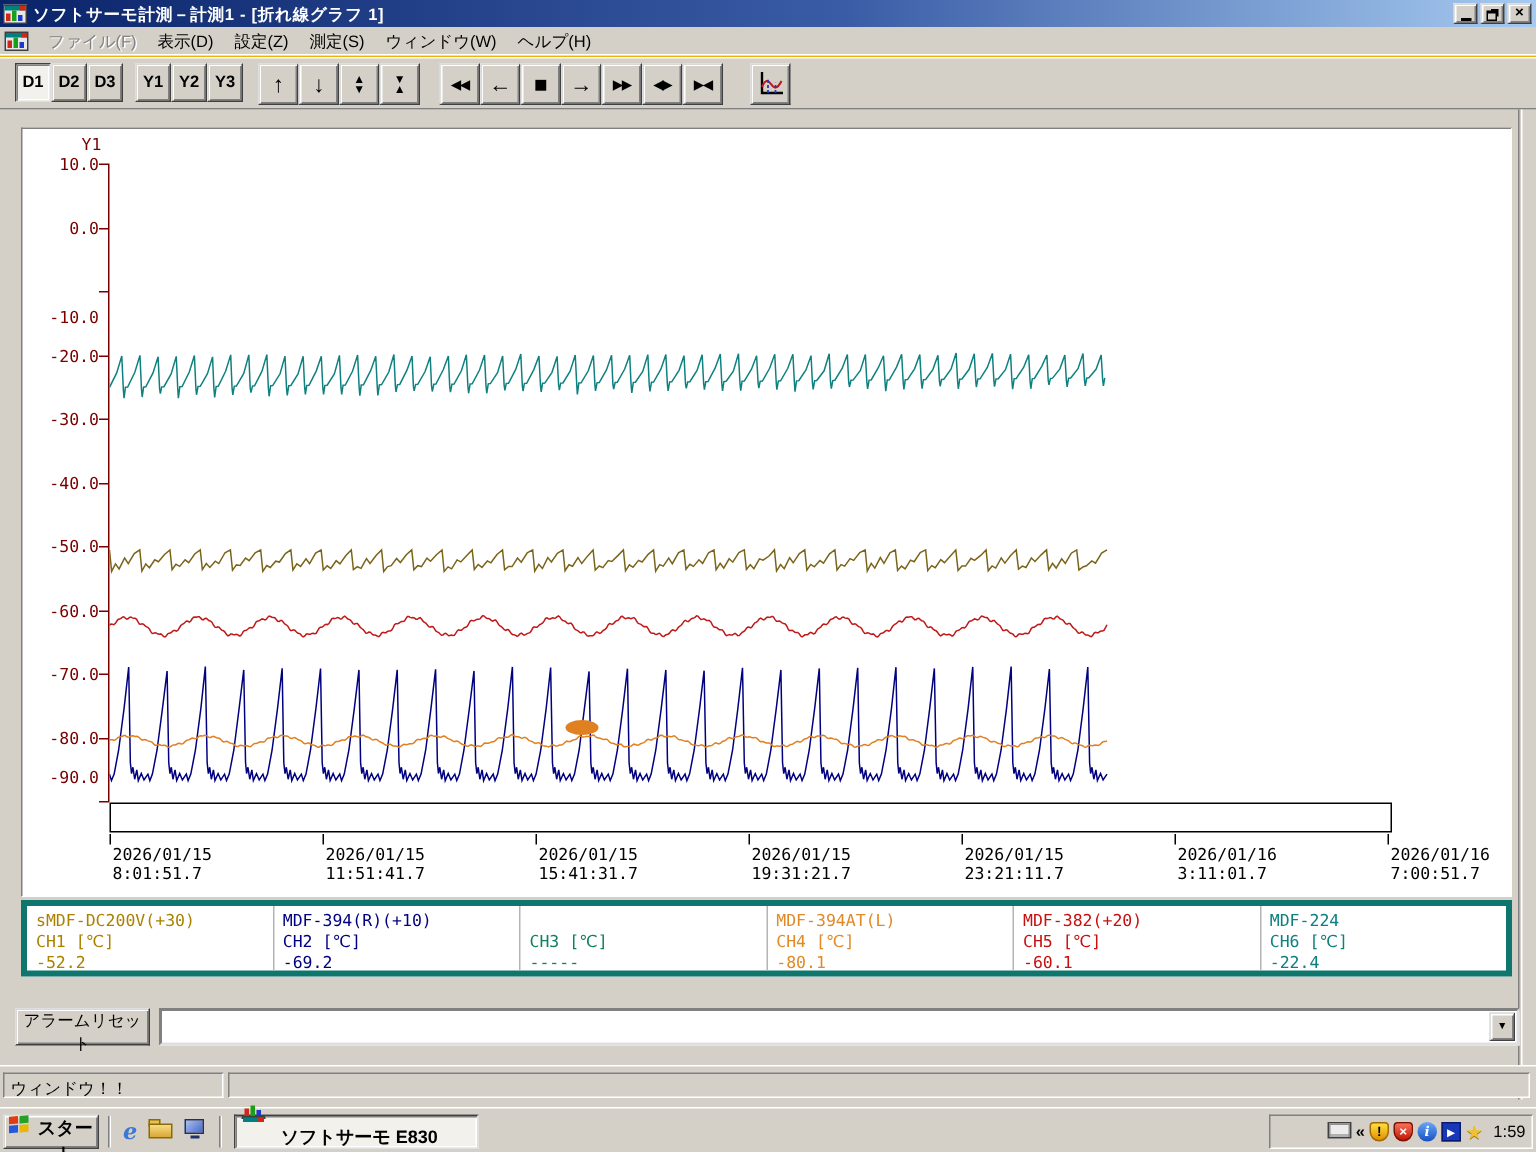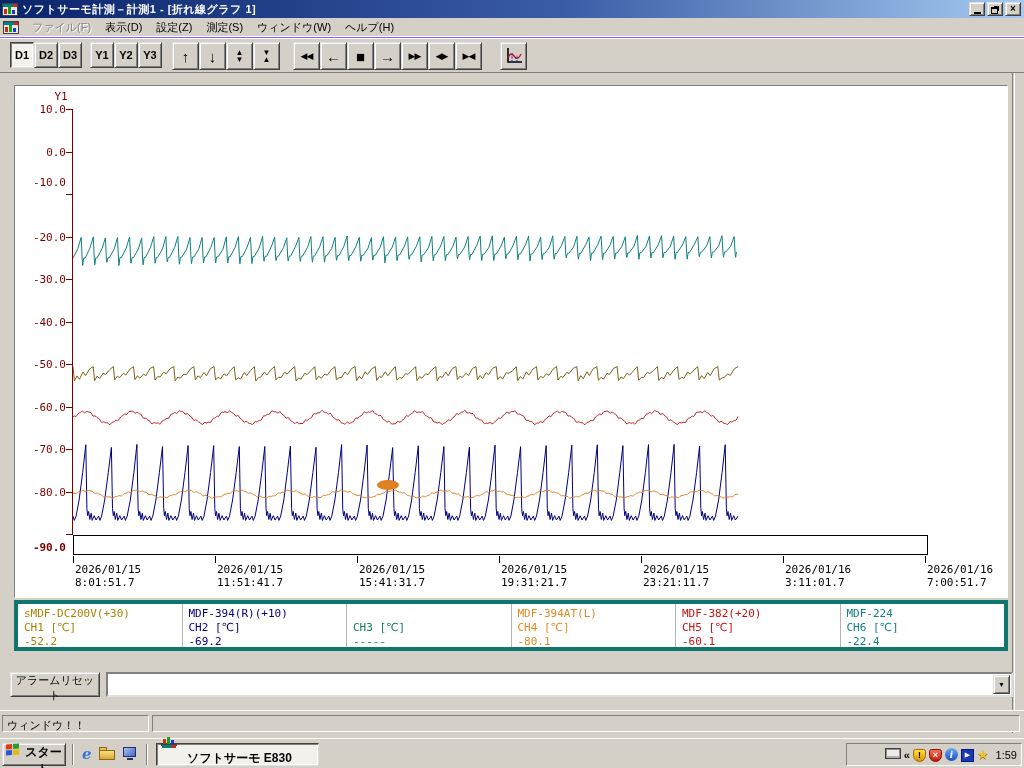--- a/index.html
+++ b/index.html
@@ -1,19 +1,19 @@
 <!DOCTYPE html>
 <html><head>
 <meta charset="utf-8">
 <style>
   * { box-sizing: border-box; margin: 0; padding: 0; }
   html,body { margin:0; background:#000; }
   #screen {
     position: relative; width: 1024px; height: 768px; overflow: hidden;
-    background: #8b5cf6;
+    background: #eab308;
     font-family: "Liberation Sans","DejaVu Sans",sans-serif;
     font-size: 11px; color: #000;
   }
   
   .raised { background:#d4d0c8; border:1px solid; border-color:#dfdfdf #404040 #404040 #dfdfdf;
             box-shadow: inset 1px 1px 0 #fff, inset -1px -1px 0 #808080; }
   .pressed{ background:#f3f1ec; border:1px solid; border-color:#404040 #dfdfdf #dfdfdf #404040;
             box-shadow: inset 1px 1px 0 #808080, inset -1px -1px 0 #fff; }
   .mono { font-family:"DejaVu Sans Mono","DejaVu Sans",monospace; }
 
@@ -234,37 +234,37 @@
   <div class="client">
     <div class="client-edge"></div>
     <div class="chart-panel"></div>
     <span class="y-axis-title mono">Y1</span>
     <div class="y-axis-line"></div>
     <div id="y-labels">
         <div class="y-label mono" style="top: 30px;">10.0</div>
         <div class="y-tick" style="top: 36px;"></div>
         <div class="y-label mono" style="top: 72.5px;">0.0</div>
         <div class="y-tick" style="top: 78.5px;"></div>
-        <div class="y-label mono" style="top: 103px; text-align: right;">-10.0</div>
+        <div class="y-label mono" style="top: 132px; text-align: right;">-10.0</div>
         <div class="y-tick" style="top: 121px;"></div>
         <div class="y-label mono" style="top: 157.5px;">-20.0</div>
         <div class="y-tick" style="top: 163.5px;"></div>
         <div class="y-label mono" style="top: 200px;">-30.0</div>
         <div class="y-tick" style="top: 206px;"></div>
         <div class="y-label mono" style="top: 242.5px;">-40.0</div>
         <div class="y-tick" style="top: 248.5px;"></div>
         <div class="y-label mono" style="top: 285px;">-50.0</div>
         <div class="y-tick" style="top: 291px;"></div>
         <div class="y-label mono" style="top: 327.5px;">-60.0</div>
         <div class="y-tick" style="top: 333.5px;"></div>
         <div class="y-label mono" style="top: 370px;">-70.0</div>
         <div class="y-tick" style="top: 376px;"></div>
         <div class="y-label mono" style="top: 412.5px;">-80.0</div>
         <div class="y-tick" style="top: 418.5px;"></div>
-        <div class="y-label mono" style="top: 468px; font-weight: bold;">-90.0</div>
+        <div class="y-label mono" style="top: 439px;">-90.0</div>
         <div class="y-tick" style="top: 461px;"></div>
       </div>
     <svg id="chart-svg" width="935" height="452">
         <polyline points="0.0,173.2 4.8,163.6 8.2,152.3 9.2,174.4 9.7,180.5 10.6,173.2 12.1,173.1 16.9,163.2 20.3,151.9 21.3,174.3 21.8,179.7 22.7,173.1 24.2,172.9 29.0,163.6 32.4,152.9 33.4,174.2 33.9,177.4 34.8,172.9 36.3,172.8 41.1,164.3 44.5,152.6 45.5,174.1 45.9,180.5 46.9,172.8 48.4,172.7 53.2,163.0 56.6,152.0 57.6,174.0 58.0,178.2 59.0,172.7 60.5,172.6 65.3,164.1 68.7,152.9 69.6,173.9 70.1,179.9 71.1,172.6 72.5,172.5 77.4,162.5 80.8,151.6 81.7,173.8 82.2,178.3 83.2,172.5 84.6,172.4 89.5,163.9 92.9,151.6 93.8,173.6 94.3,176.8 95.3,172.4 96.7,172.2 101.6,162.6 104.9,151.4 105.9,173.5 106.4,179.2 107.4,172.2 108.8,172.1 113.7,164.2 117.0,152.4 118.0,173.4 118.5,178.6 119.5,172.1 120.9,172.0 125.7,164.3 129.1,152.5 130.1,173.3 130.6,178.0 131.5,172.0 133.0,171.9 137.8,162.4 141.2,152.5 142.2,173.2 142.7,177.9 143.6,171.9 145.1,171.8 149.9,164.3 153.3,151.9 154.3,173.1 154.8,177.9 155.7,171.8 157.2,171.7 162.0,162.5 165.4,151.7 166.4,172.9 166.9,178.8 167.8,171.7 169.3,171.6 174.1,162.1 177.5,152.5 178.5,172.8 178.9,178.6 179.9,171.6 181.4,171.4 186.2,163.0 189.6,151.3 190.6,172.7 191.0,176.2 192.0,171.4 193.5,171.3 198.3,161.8 201.7,152.3 202.6,172.6 203.1,175.6 204.1,171.3 205.5,171.2 210.4,162.7 213.8,152.8 214.7,172.5 215.2,176.0 216.2,171.2 217.6,171.1 222.5,161.5 225.9,152.4 226.8,172.4 227.3,176.4 228.3,171.1 229.7,171.0 234.6,162.2 237.9,151.5 238.9,172.2 239.4,177.2 240.4,171.0 241.8,170.9 246.7,161.7 250.0,151.7 251.0,172.1 251.5,177.2 252.5,170.9 253.9,170.7 258.7,163.4 262.1,152.3 263.1,172.0 263.6,175.3 264.5,170.7 266.0,170.6 270.8,161.3 274.2,151.0 275.2,171.9 275.7,175.7 276.6,170.6 278.1,170.5 282.9,161.4 286.3,152.3 287.3,171.8 287.8,176.2 288.7,170.5 290.2,170.4 295.0,163.2 298.4,152.6 299.4,171.7 299.9,175.1 300.8,170.4 302.3,170.3 307.1,162.5 310.5,151.7 311.5,171.6 311.9,177.9 312.9,170.3 314.4,170.2 319.2,162.2 322.6,152.0 323.6,171.4 324.0,175.6 325.0,170.2 326.5,170.0 331.3,161.6 334.7,151.9 335.6,171.3 336.1,174.4 337.1,170.0 338.5,169.9 343.4,161.2 346.8,151.8 347.7,171.2 348.2,177.0 349.2,169.9 350.6,169.8 355.5,162.6 358.9,151.4 359.8,171.1 360.3,175.9 361.3,169.8 362.7,169.7 367.6,161.1 370.9,151.4 371.9,171.0 372.4,175.6 373.4,169.7 374.8,169.6 379.7,161.9 383.0,152.1 384.0,170.9 384.5,173.9 385.5,169.6 386.9,169.5 391.7,162.0 395.1,151.5 396.1,170.7 396.6,174.7 397.5,169.5 399.0,169.4 403.8,160.3 407.2,151.0 408.2,170.6 408.7,175.6 409.6,169.4 411.1,169.2 415.9,162.5 419.3,150.8 420.3,170.5 420.8,175.5 421.7,169.2 423.2,169.1 428.0,161.1 431.4,152.2 432.4,170.4 432.9,173.7 433.8,169.1 435.3,169.0 440.1,160.5 443.5,151.2 444.5,170.3 444.9,174.8 445.9,169.0 447.4,168.9 452.2,160.5 455.6,151.2 456.6,170.2 457.0,176.1 458.0,168.9 459.5,168.8 464.3,161.6 467.7,152.1 468.6,170.0 469.1,174.6 470.1,168.8 471.5,168.7 476.4,162.2 479.8,150.8 480.7,169.9 481.2,174.1 482.2,168.7 483.6,168.5 488.5,160.5 491.9,151.4 492.8,169.8 493.3,173.0 494.3,168.5 495.7,168.4 500.6,162.0 503.9,151.3 504.9,169.7 505.4,174.2 506.4,168.4 507.8,168.3 512.7,159.8 516.0,152.2 517.0,169.6 517.5,175.8 518.5,168.3 519.9,168.2 524.7,159.7 528.1,151.2 529.1,169.5 529.6,174.6 530.5,168.2 532.0,168.1 536.8,160.7 540.2,151.4 541.2,169.4 541.7,174.1 542.6,168.1 544.1,168.0 548.9,161.4 552.3,151.8 553.3,169.2 553.8,172.5 554.7,168.0 556.2,167.8 561.0,161.1 564.4,150.4 565.4,169.1 565.9,174.3 566.8,167.8 568.3,167.7 573.1,161.2 576.5,150.9 577.5,169.0 577.9,173.0 578.9,167.7 580.4,167.6 585.2,160.0 588.6,150.6 589.6,168.9 590.0,172.7 591.0,167.6 592.5,167.5 597.3,161.5 600.7,151.1 601.6,168.8 602.1,174.4 603.1,167.5 604.5,167.4 609.4,160.0 612.8,151.6 613.7,168.7 614.2,174.2 615.2,167.4 616.6,167.3 621.5,159.2 624.9,151.7 625.8,168.5 626.3,171.6 627.3,167.3 628.7,167.1 633.6,160.9 636.9,151.7 637.9,168.4 638.4,172.9 639.4,167.1 640.8,167.0 645.7,160.8 649.0,150.7 650.0,168.3 650.5,172.2 651.5,167.0 652.9,166.9 657.7,161.2 661.1,151.6 662.1,168.2 662.6,172.3 663.5,166.9" fill="none" stroke="#0f8080" stroke-width="1"></polyline>
         <polyline points="0.0,281.6 1.4,295.9 4.0,290.9 6.4,294.3 10.1,287.0 12.5,290.7 16.5,284.0 20.2,281.6 20.2,281.6 21.6,295.7 24.2,291.0 26.6,293.5 30.2,288.2 32.6,289.5 36.7,284.7 40.3,281.6 40.3,281.6 41.7,294.8 44.3,291.2 46.8,292.6 50.4,288.2 52.8,290.1 56.8,284.3 60.5,281.6 60.5,281.6 61.9,294.7 64.5,290.7 66.9,293.3 70.5,289.1 72.9,290.7 77.0,283.5 80.6,281.6 80.6,281.6 82.0,295.1 84.6,291.6 87.1,292.0 90.7,287.1 93.1,288.8 97.1,283.6 100.8,281.6 100.8,281.6 102.2,295.9 104.8,292.0 107.2,293.3 110.8,289.1 113.3,289.7 117.3,284.1 120.9,281.6 120.9,281.6 122.3,295.0 124.9,290.9 127.4,292.6 131.0,287.5 133.4,290.8 137.4,283.7 141.1,281.6 141.1,281.6 142.5,295.0 145.1,292.2 147.5,293.9 151.1,288.8 153.6,290.9 157.6,285.3 161.2,281.6 161.2,281.6 162.6,294.8 165.2,292.8 167.7,293.9 171.3,287.4 173.7,290.6 177.7,285.4 181.4,281.6 181.4,281.6 182.8,296.0 185.4,292.7 187.8,292.1 191.4,287.3 193.9,290.0 197.9,284.8 201.5,281.6 201.5,281.6 202.9,294.8 205.5,292.1 208.0,292.7 211.6,287.1 214.0,289.2 218.0,284.8 221.7,281.6 221.7,281.6 223.1,296.0 225.7,292.9 228.1,294.2 231.7,288.3 234.2,289.6 238.2,285.3 241.8,281.6 241.8,281.6 243.2,294.7 245.8,291.3 248.3,293.3 251.9,289.0 254.3,290.2 258.3,284.7 262.0,281.6 262.0,281.6 263.4,294.8 266.0,292.6 268.4,292.7 272.0,287.0 274.5,289.8 278.5,283.6 282.1,281.6 282.1,281.6 283.5,295.8 286.2,291.2 288.6,294.0 292.2,286.7 294.6,289.6 298.6,283.9 302.3,281.6 302.3,281.6 303.7,295.5 306.3,291.5 308.7,292.5 312.3,286.8 314.8,290.7 318.8,285.6 322.4,281.6 322.4,281.6 323.8,295.1 326.5,292.3 328.9,293.4 332.5,288.7 334.9,289.3 338.9,285.4 342.6,281.6 342.6,281.6 344.0,295.6 346.6,291.6 349.0,293.2 352.7,288.6 355.1,289.7 359.1,284.6 362.7,281.6 362.7,281.6 364.1,295.8 366.8,291.4 369.2,292.4 372.8,287.1 375.2,290.8 379.3,283.6 382.9,281.6 382.9,281.6 384.3,294.5 386.9,291.2 389.3,292.6 393.0,288.2 395.4,290.6 399.4,283.5 403.0,281.6 403.0,281.6 404.4,294.9 407.1,290.5 409.5,293.7 413.1,287.5 415.5,289.8 419.6,283.4 423.2,281.6 423.2,281.6 424.6,294.6 427.2,291.5 429.6,294.1 433.3,287.6 435.7,288.4 439.7,285.7 443.3,281.6 443.3,281.6 444.7,295.7 447.4,291.4 449.8,294.1 453.4,286.8 455.8,290.2 459.9,284.1 463.5,281.6 463.5,281.6 464.9,295.1 467.5,291.3 469.9,292.9 473.6,288.7 476.0,290.4 480.0,284.2 483.6,281.6 483.6,281.6 485.0,295.0 487.7,291.4 490.1,292.4 493.7,287.4 496.1,288.6 500.2,283.4 503.8,281.6 503.8,281.6 505.2,295.8 507.8,290.6 510.2,293.8 513.9,286.7 516.3,290.6 520.3,283.6 523.9,281.6 523.9,281.6 525.4,295.3 528.0,292.4 530.4,294.2 534.0,288.4 536.4,289.5 540.5,283.4 544.1,281.6 544.1,281.6 545.5,295.4 548.1,292.1 550.5,293.5 554.2,288.1 556.6,290.1 560.6,285.7 564.2,281.6 564.2,281.6 565.7,295.3 568.3,292.4 570.7,292.4 574.3,287.2 576.7,288.6 580.8,285.3 584.4,281.6 584.4,281.6 585.8,295.5 588.4,292.3 590.8,293.7 594.5,287.0 596.9,290.4 600.9,285.2 604.5,281.6 604.5,281.6 606.0,294.4 608.6,292.4 611.0,293.3 614.6,287.0 617.0,289.3 621.1,284.9 624.7,281.6 624.7,281.6 626.1,295.0 628.7,290.6 631.1,293.7 634.8,287.5 637.2,290.6 641.2,283.8 644.8,281.6 644.8,281.6 646.3,295.0 648.9,293.0 651.3,292.2 654.9,288.9 657.3,290.4 661.4,283.7 665.0,281.6" fill="none" stroke="#7a641a" stroke-width="1"></polyline>
         <polyline points="0.0,331.9 0.9,331.0 1.9,331.1 2.9,331.5 3.8,330.7 4.8,329.2 5.7,328.0 6.7,327.7 7.6,327.3 8.6,326.4 9.5,326.2 10.5,327.0 11.4,327.8 12.3,327.5 13.3,326.6 14.3,326.4 15.2,326.9 16.1,327.2 17.1,327.2 18.1,327.9 19.0,329.6 19.9,331.0 20.9,331.1 21.8,330.8 22.8,331.3 23.8,332.3 24.7,332.9 25.6,333.2 26.6,334.3 27.5,336.1 28.5,337.3 29.4,337.2 30.4,336.8 31.4,337.1 32.3,337.7 33.3,337.8 34.2,337.6 35.1,338.3 36.1,339.4 37.1,339.6 38.0,338.6 39.0,337.4 39.9,337.1 40.9,336.9 41.8,336.1 42.7,335.3 43.7,335.4 44.6,335.8 45.6,335.2 46.6,333.5 47.5,332.0 48.5,331.3 49.4,330.8 50.4,329.8 51.3,329.0 52.3,329.2 53.2,329.7 54.2,329.0 55.1,327.5 56.0,326.5 57.0,326.4 58.0,326.5 58.9,326.1 59.8,326.1 60.8,327.1 61.8,328.1 62.7,328.1 63.6,327.3 64.6,327.2 65.5,328.1 66.5,328.8 67.5,329.1 68.4,330.0 69.3,331.7 70.3,333.1 71.3,333.3 72.2,332.9 73.2,333.3 74.1,334.4 75.0,335.2 76.0,335.5 77.0,336.4 77.9,337.9 78.9,338.9 79.8,338.5 80.8,337.7 81.7,337.7 82.7,338.2 83.6,338.2 84.5,337.9 85.5,338.1 86.5,338.9 87.4,338.8 88.4,337.4 89.3,335.9 90.3,335.3 91.2,335.2 92.1,334.5 93.1,333.6 94.0,333.4 95.0,333.6 96.0,332.9 96.9,331.2 97.8,329.5 98.8,329.0 99.8,328.8 100.7,328.2 101.7,327.6 102.6,327.8 103.6,328.3 104.5,327.9 105.4,326.6 106.4,325.7 107.3,326.0 108.3,326.5 109.3,326.6 110.2,326.8 111.2,328.0 112.1,329.2 113.1,329.3 114.0,328.7 114.9,328.7 115.9,329.8 116.8,330.9 117.8,331.5 118.8,332.3 119.7,333.9 120.7,335.3 121.6,335.4 122.5,334.9 123.5,335.1 124.5,336.2 125.4,337.0 126.4,337.3 127.3,337.8 128.3,339.0 129.2,339.6 130.2,338.9 131.1,337.8 132.0,337.5 133.0,337.9 133.9,337.9 134.9,337.3 135.8,337.2 136.8,337.5 137.8,337.2 138.7,335.6 139.7,333.9 140.6,333.1 141.6,333.1 142.5,332.5 143.5,331.6 144.4,331.2 145.3,331.4 146.3,330.7 147.3,329.0 148.2,327.5 149.2,327.2 150.1,327.4 151.1,327.1 152.0,326.7 153.0,327.0 153.9,327.7 154.8,327.5 155.8,326.4 156.8,325.8 157.7,326.5 158.7,327.5 159.6,327.9 160.6,328.4 161.5,329.5 162.4,330.8 163.4,331.1 164.3,330.6 165.3,330.7 166.3,332.0 167.2,333.3 168.1,334.0 169.1,334.7 170.1,336.0 171.0,337.2 171.9,337.1 172.9,336.4 173.9,336.5 174.8,337.5 175.8,338.3 176.7,338.4 177.6,338.5 178.6,339.2 179.6,339.5 180.5,338.5 181.4,337.1 182.4,336.5 183.3,336.8 184.3,336.8 185.3,336.0 186.2,335.6 187.2,335.6 188.1,335.1 189.1,333.4 190.0,331.5 190.9,330.8 191.9,330.9 192.8,330.5 193.8,329.7 194.8,329.3 195.7,329.4 196.7,328.9 197.6,327.4 198.6,326.0 199.5,326.0 200.5,326.6 201.4,326.8 202.3,326.7 203.3,327.0 204.3,327.9 205.2,327.9 206.2,327.1 207.1,326.8 208.0,327.7 209.0,329.1 210.0,329.9 210.9,330.4 211.8,331.5 212.8,332.8 213.8,333.1 214.7,332.7 215.7,332.8 216.6,334.1 217.5,335.6 218.5,336.3 219.5,336.7 220.4,337.7 221.3,338.5 222.3,338.3 223.2,337.4 224.2,337.2 225.2,338.0 226.1,338.8 227.0,338.6 228.0,338.4 229.0,338.6 229.9,338.5 230.8,337.3 231.8,335.6 232.7,334.9 233.7,335.1 234.7,335.1 235.6,334.3 236.5,333.5 237.5,333.2 238.5,332.6 239.4,331.0 240.3,329.2 241.3,328.6 242.3,328.9 243.2,328.9 244.2,328.2 245.1,327.8 246.0,327.9 247.0,327.6 247.9,326.4 248.9,325.4 249.8,325.7 250.8,326.8 251.8,327.4 252.7,327.4 253.7,327.8 254.6,328.7 255.6,329.1 256.5,328.5 257.4,328.4 258.4,329.6 259.4,331.3 260.3,332.3 261.3,332.8 262.2,333.7 263.2,334.8 264.1,335.2 265.1,334.7 266.0,334.8 266.9,336.0 267.9,337.5 268.9,338.1 269.8,338.2 270.8,338.6 271.7,339.2 272.6,338.7 273.6,337.6 274.6,337.1 275.5,337.8 276.4,338.4 277.4,338.1 278.4,337.4 279.3,337.1 280.3,336.8 281.2,335.5 282.1,333.7 283.1,332.9 284.1,333.1 285.0,333.1 285.9,332.3 286.9,331.3 287.9,330.9 288.8,330.3 289.8,328.9 290.7,327.3 291.6,326.9 292.6,327.5 293.6,327.8 294.5,327.3 295.4,326.9 296.4,327.2 297.3,327.1 298.3,326.3 299.3,325.6 300.2,326.3 301.1,327.7 302.1,328.7 303.1,328.9 304.0,329.3 304.9,330.2 305.9,330.8 306.8,330.5 307.8,330.5 308.8,331.8 309.7,333.7 310.6,334.8 311.6,335.1 312.5,335.7 313.5,336.6 314.4,336.9 315.4,336.4 316.3,336.3 317.3,337.4 318.3,338.8 319.2,339.1 320.1,338.8 321.1,338.8 322.1,338.9 323.0,338.3 323.9,337.0 324.9,336.3 325.8,336.8 326.8,337.3 327.8,336.8 328.7,335.7 329.6,335.0 330.6,334.5 331.6,333.2 332.5,331.5 333.4,330.7 334.4,331.0 335.4,331.2 336.3,330.4 337.3,329.3 338.2,328.8 339.2,328.4 340.1,327.3 341.1,326.0 342.0,325.9 342.9,326.8 343.9,327.5 344.9,327.2 345.8,326.9 346.8,327.2 347.7,327.5 348.6,327.1 349.6,326.7 350.6,327.6 351.5,329.4 352.5,330.6 353.4,330.9 354.3,331.2 355.3,332.1 356.3,332.8 357.2,332.7 358.2,332.8 359.1,334.1 360.1,336.0 361.0,337.0 361.9,337.1 362.9,337.2 363.9,337.9 364.8,338.0 365.8,337.4 366.7,337.2 367.6,338.1 368.6,339.2 369.6,339.3 370.5,338.5 371.5,338.0 372.4,337.8 373.3,337.1 374.3,335.7 375.3,334.9 376.2,335.2 377.2,335.6 378.1,334.9 379.0,333.5 380.0,332.6 380.9,332.0 381.9,330.9 382.9,329.3 383.8,328.6 384.8,329.1 385.7,329.5 386.6,328.8 387.6,327.7 388.6,327.2 389.5,327.1 390.5,326.4 391.4,325.5 392.3,325.7 393.3,327.0 394.3,328.0 395.2,327.9 396.2,327.6 397.1,328.0 398.0,328.6 399.0,328.6 399.9,328.6 400.9,329.6 401.9,331.6 402.8,332.9 403.7,333.1 404.7,333.3 405.6,334.1 406.6,334.8 407.6,334.8 408.5,334.9 409.5,336.1 410.4,337.8 411.3,338.7 412.3,338.4 413.3,338.1 414.2,338.4 415.2,338.4 416.1,337.8 417.0,337.3 418.0,337.9 418.9,338.8 419.9,338.6 420.9,337.5 421.8,336.5 422.8,336.0 423.7,335.3 424.6,333.9 425.6,333.0 426.6,333.2 427.5,333.6 428.4,332.8 429.4,331.3 430.3,330.2 431.3,329.7 432.3,328.8 433.2,327.6 434.1,327.1 435.1,327.7 436.1,328.3 437.0,327.8 437.9,326.8 438.9,326.4 439.9,326.6 440.8,326.4 441.8,325.9 442.7,326.4 443.6,327.9 444.6,329.2 445.6,329.2 446.5,329.0 447.4,329.4 448.4,330.3 449.4,330.6 450.3,330.8 451.3,332.0 452.2,333.9 453.1,335.3 454.1,335.4 455.1,335.2 456.0,335.8 456.9,336.5 457.9,336.6 458.8,336.6 459.8,337.5 460.8,339.0 461.7,339.6 462.7,338.9 463.6,338.2 464.6,338.1 465.5,338.1 466.4,337.3 467.4,336.6 468.4,337.0 469.3,337.6 470.3,337.2 471.2,335.7 472.1,334.4 473.1,333.8 474.1,333.1 475.0,331.9 476.0,331.0 476.9,331.1 477.8,331.5 478.8,330.7 479.8,329.2 480.7,328.0 481.7,327.7 482.6,327.3 483.5,326.4 484.5,326.2 485.4,327.0 486.4,327.8 487.4,327.5 488.3,326.6 489.3,326.4 490.2,326.9 491.1,327.2 492.1,327.2 493.1,327.9 494.0,329.6 495.0,331.0 495.9,331.1 496.8,330.8 497.8,331.3 498.8,332.3 499.7,332.9 500.7,333.2 501.6,334.3 502.5,336.1 503.5,337.3 504.4,337.2 505.4,336.8 506.4,337.1 507.3,337.7 508.2,337.8 509.2,337.6 510.1,338.3 511.1,339.4 512.1,339.6 513.0,338.6 514.0,337.4 514.9,337.1 515.9,336.9 516.8,336.1 517.8,335.3 518.7,335.4 519.6,335.8 520.6,335.2 521.5,333.5 522.5,332.0 523.5,331.3 524.4,330.8 525.4,329.8 526.3,329.0 527.3,329.2 528.2,329.7 529.1,329.0 530.1,327.5 531.1,326.5 532.0,326.4 532.9,326.5 533.9,326.1 534.9,326.1 535.8,327.1 536.8,328.1 537.7,328.1 538.7,327.3 539.6,327.2 540.5,328.1 541.5,328.8 542.5,329.1 543.4,330.0 544.4,331.7 545.3,333.1 546.3,333.3 547.2,332.9 548.1,333.3 549.1,334.4 550.1,335.2 551.0,335.5 551.9,336.4 552.9,337.9 553.9,338.9 554.8,338.5 555.8,337.7 556.7,337.7 557.6,338.2 558.6,338.2 559.5,337.9 560.5,338.1 561.5,338.9 562.4,338.8 563.4,337.4 564.3,335.9 565.3,335.3 566.2,335.2 567.1,334.5 568.1,333.6 569.1,333.4 570.0,333.6 570.9,332.9 571.9,331.2 572.9,329.5 573.8,329.0 574.8,328.8 575.7,328.2 576.6,327.6 577.6,327.8 578.5,328.3 579.5,327.9 580.5,326.6 581.4,325.7 582.4,326.0 583.3,326.5 584.3,326.6 585.2,326.8 586.1,328.0 587.1,329.2 588.0,329.3 589.0,328.7 589.9,328.7 590.9,329.8 591.9,330.9 592.8,331.5 593.8,332.3 594.7,333.9 595.6,335.3 596.6,335.4 597.5,334.9 598.5,335.1 599.5,336.2 600.4,337.0 601.4,337.3 602.3,337.8 603.3,339.0 604.2,339.6 605.1,338.9 606.1,337.8 607.0,337.5 608.0,337.9 609.0,337.9 609.9,337.3 610.9,337.2 611.8,337.5 612.8,337.2 613.7,335.6 614.6,333.9 615.6,333.1 616.5,333.1 617.5,332.5 618.5,331.6 619.4,331.2 620.4,331.4 621.3,330.7 622.3,329.0 623.2,327.5 624.1,327.2 625.1,327.4 626.0,327.1 627.0,326.7 628.0,327.0 628.9,327.7 629.9,327.5 630.8,326.4 631.8,325.8 632.7,326.5 633.6,327.5 634.6,327.9 635.6,328.4 636.5,329.5 637.4,330.8 638.4,331.1 639.4,330.6 640.3,330.7 641.3,332.0 642.2,333.3 643.1,334.0 644.1,334.7 645.0,336.0 646.0,337.2 647.0,337.1 647.9,336.4 648.9,336.5 649.8,337.5 650.8,338.3 651.7,338.4 652.6,338.5 653.6,339.2 654.6,339.5 655.5,338.5 656.4,337.1 657.4,336.5 658.4,336.8 659.3,336.8 660.3,336.0 661.2,335.6 662.1,335.6 663.1,335.1 664.0,333.4 665.0,331.5" fill="none" stroke="#c01818" stroke-width="1"></polyline>
         <polyline points="0.0,431.1 1.3,435.4 3.1,431.1 6.1,415.0 9.7,387.4 12.8,359.7 13.9,423.5 14.7,430.7 15.6,426.5 16.8,434.5 18.2,428.2 19.2,435.4 21.2,430.7 23.0,435.0 25.6,431.1 25.6,431.1 26.9,435.4 28.6,431.1 31.7,415.0 35.3,387.4 38.4,362.4 39.5,423.5 40.3,430.7 41.2,426.5 42.3,434.5 43.7,428.2 44.8,435.4 46.8,430.7 48.6,435.0 51.2,431.1 51.2,431.1 52.4,435.4 54.2,431.1 57.3,415.0 60.9,387.4 63.9,359.4 65.1,423.5 65.9,430.7 66.8,426.5 67.9,434.5 69.3,428.2 70.3,435.4 72.4,430.7 74.2,435.0 76.7,431.1 76.7,431.1 78.0,435.4 79.8,431.1 82.9,415.0 86.4,387.4 89.5,361.6 90.7,423.5 91.4,430.7 92.3,426.5 93.5,434.5 94.9,428.2 95.9,435.4 98.0,430.7 99.8,435.0 102.3,431.1 102.3,431.1 103.6,435.4 105.4,431.1 108.4,415.0 112.0,387.4 115.1,360.5 116.2,423.5 117.0,430.7 117.9,426.5 119.1,434.5 120.5,428.2 121.5,435.4 123.5,430.7 125.3,435.0 127.9,431.1 127.9,431.1 129.2,435.4 131.0,431.1 134.0,415.0 137.6,387.4 140.7,360.7 141.8,423.5 142.6,430.7 143.5,426.5 144.6,434.5 146.0,428.2 147.1,435.4 149.1,430.7 150.9,435.0 153.5,431.1 153.5,431.1 154.7,435.4 156.5,431.1 159.6,415.0 163.2,387.4 166.3,361.6 167.4,423.5 168.2,430.7 169.1,426.5 170.2,434.5 171.6,428.2 172.6,435.4 174.7,430.7 176.5,435.0 179.0,431.1 179.0,431.1 180.3,435.4 182.1,431.1 185.2,415.0 188.8,387.4 191.8,361.5 193.0,423.5 193.7,430.7 194.6,426.5 195.8,434.5 197.2,428.2 198.2,435.4 200.3,430.7 202.1,435.0 204.6,431.1 204.6,431.1 205.9,435.4 207.7,431.1 210.8,415.0 214.3,387.4 217.4,361.2 218.6,423.5 219.3,430.7 220.2,426.5 221.4,434.5 222.8,428.2 223.8,435.4 225.8,430.7 227.6,435.0 230.2,431.1 230.2,431.1 231.5,435.4 233.3,431.1 236.3,415.0 239.9,387.4 243.0,362.3 244.1,423.5 244.9,430.7 245.8,426.5 246.9,434.5 248.4,428.2 249.4,435.4 251.4,430.7 253.2,435.0 255.8,431.1 255.8,431.1 257.0,435.4 258.8,431.1 261.9,415.0 265.5,387.4 268.6,359.6 269.7,423.5 270.5,430.7 271.4,426.5 272.5,434.5 273.9,428.2 275.0,435.4 277.0,430.7 278.8,435.0 281.3,431.1 281.3,431.1 282.6,435.4 284.4,431.1 287.5,415.0 291.1,387.4 294.1,360.0 295.3,423.5 296.1,430.7 296.9,426.5 298.1,434.5 299.5,428.2 300.5,435.4 302.6,430.7 304.4,435.0 306.9,431.1 306.9,431.1 308.2,435.4 310.0,431.1 313.1,415.0 316.6,387.4 319.7,362.6 320.9,423.5 321.6,430.7 322.5,426.5 323.7,434.5 325.1,428.2 326.1,435.4 328.2,430.7 329.9,435.0 332.5,431.1 332.5,431.1 333.8,435.4 335.6,431.1 338.6,415.0 342.2,387.4 345.3,360.8 346.4,423.5 347.2,430.7 348.1,426.5 349.3,434.5 350.7,428.2 351.7,435.4 353.7,430.7 355.5,435.0 358.1,431.1 358.1,431.1 359.4,435.4 361.1,431.1 364.2,415.0 367.8,387.4 370.9,361.6 372.0,423.5 372.8,430.7 373.7,426.5 374.8,434.5 376.2,428.2 377.3,435.4 379.3,430.7 381.1,435.0 383.7,431.1 383.7,431.1 384.9,435.4 386.7,431.1 389.8,415.0 393.4,387.4 396.4,362.1 397.6,423.5 398.4,430.7 399.3,426.5 400.4,434.5 401.8,428.2 402.8,435.4 404.9,430.7 406.7,435.0 409.2,431.1 409.2,431.1 410.5,435.4 412.3,431.1 415.4,415.0 418.9,387.4 422.0,360.2 423.2,423.5 423.9,430.7 424.8,426.5 426.0,434.5 427.4,428.2 428.4,435.4 430.5,430.7 432.3,435.0 434.8,431.1 434.8,431.1 436.1,435.4 437.9,431.1 440.9,415.0 444.5,387.4 447.6,361.6 448.7,423.5 449.5,430.7 450.4,426.5 451.6,434.5 453.0,428.2 454.0,435.4 456.0,430.7 457.8,435.0 460.4,431.1 460.4,431.1 461.7,435.4 463.5,431.1 466.5,415.0 470.1,387.4 473.2,360.6 474.3,423.5 475.1,430.7 476.0,426.5 477.1,434.5 478.5,428.2 479.6,435.4 481.6,430.7 483.4,435.0 486.0,431.1 486.0,431.1 487.2,435.4 489.0,431.1 492.1,415.0 495.7,387.4 498.8,360.2 499.9,423.5 500.7,430.7 501.6,426.5 502.7,434.5 504.1,428.2 505.1,435.4 507.2,430.7 509.0,435.0 511.5,431.1 511.5,431.1 512.8,435.4 514.6,431.1 517.7,415.0 521.3,387.4 524.3,359.8 525.5,423.5 526.2,430.7 527.1,426.5 528.3,434.5 529.7,428.2 530.7,435.4 532.8,430.7 534.6,435.0 537.1,431.1 537.1,431.1 538.4,435.4 540.2,431.1 543.3,415.0 546.8,387.4 549.9,360.6 551.1,423.5 551.8,430.7 552.7,426.5 553.9,434.5 555.3,428.2 556.3,435.4 558.3,430.7 560.1,435.0 562.7,431.1 562.7,431.1 564.0,435.4 565.8,431.1 568.8,415.0 572.4,387.4 575.5,359.6 576.6,423.5 577.4,430.7 578.3,426.5 579.4,434.5 580.9,428.2 581.9,435.4 583.9,430.7 585.7,435.0 588.3,431.1 588.3,431.1 589.5,435.4 591.3,431.1 594.4,415.0 598.0,387.4 601.1,359.4 602.2,423.5 603.0,430.7 603.9,426.5 605.0,434.5 606.4,428.2 607.5,435.4 609.5,430.7 611.3,435.0 613.8,431.1 613.8,431.1 615.1,435.4 616.9,431.1 620.0,415.0 623.6,387.4 626.6,361.0 627.8,423.5 628.6,430.7 629.4,426.5 630.6,434.5 632.0,428.2 633.0,435.4 635.1,430.7 636.9,435.0 639.4,431.1 639.4,431.1 640.7,435.4 642.5,431.1 645.6,415.0 649.1,387.4 652.2,359.7 653.4,423.5 654.1,430.7 655.0,426.5 656.2,434.5 657.6,428.2 658.6,435.4 660.7,430.7 662.4,435.0 665.0,431.1" fill="none" stroke="#000080" stroke-width="1"></polyline>
         <polyline points="0.0,408.6 0.9,408.1 1.9,408.2 2.9,408.5 3.8,408.3 4.8,407.5 5.7,406.6 6.7,406.3 7.6,406.2 8.6,405.8 9.5,405.4 10.5,405.4 11.4,406.0 12.3,406.5 13.3,406.3 14.3,405.7 15.2,405.5 16.1,405.7 17.1,406.0 18.1,405.9 19.0,406.1 19.9,406.8 20.9,407.8 21.8,408.4 22.8,408.2 23.8,408.0 24.7,408.4 25.6,408.9 26.6,409.2 27.5,409.4 28.5,409.9 29.4,410.9 30.4,411.8 31.4,411.9 32.3,411.5 33.3,411.4 34.2,411.8 35.1,412.0 36.1,411.9 37.1,411.9 38.0,412.4 39.0,413.1 39.9,413.2 40.9,412.6 41.8,411.9 42.7,411.6 43.7,411.6 44.6,411.3 45.6,410.7 46.6,410.5 47.5,410.8 48.5,411.0 49.4,410.4 50.4,409.4 51.3,408.6 52.3,408.3 53.2,408.1 54.2,407.5 55.1,407.0 56.0,407.1 57.0,407.5 58.0,407.4 58.9,406.6 59.8,405.8 60.8,405.5 61.8,405.6 62.7,405.5 63.6,405.2 64.6,405.4 65.5,406.0 66.5,406.7 67.5,406.6 68.4,406.1 69.3,405.9 70.3,406.3 71.3,406.8 72.2,407.0 73.2,407.2 74.1,407.9 75.0,409.0 76.0,409.6 77.0,409.5 77.9,409.2 78.9,409.4 79.8,410.1 80.8,410.5 81.7,410.7 82.7,411.0 83.6,411.9 84.5,412.7 85.5,412.7 86.5,412.2 87.4,411.8 88.4,412.0 89.3,412.3 90.3,412.2 91.2,412.0 92.1,412.3 93.1,412.7 94.0,412.8 95.0,412.0 96.0,411.1 96.9,410.6 97.8,410.6 98.8,410.3 99.8,409.8 100.7,409.5 101.7,409.6 102.6,409.7 103.6,409.2 104.5,408.1 105.4,407.2 106.4,407.0 107.3,406.9 108.3,406.6 109.3,406.2 110.2,406.2 111.2,406.6 112.1,406.7 113.1,406.1 114.0,405.3 114.9,405.1 115.9,405.4 116.8,405.6 117.8,405.6 118.8,405.8 119.7,406.5 120.7,407.2 121.6,407.3 122.5,406.9 123.5,406.7 124.5,407.2 125.4,407.9 126.4,408.3 127.3,408.6 128.3,409.2 129.2,410.2 130.2,410.8 131.1,410.7 132.0,410.3 133.0,410.4 133.9,411.0 134.9,411.6 135.8,411.7 136.8,411.9 137.8,412.5 138.7,413.1 139.7,413.1 140.6,412.4 141.6,411.8 142.5,411.8 143.5,412.1 144.4,412.0 145.3,411.7 146.3,411.7 147.3,412.0 148.2,411.9 149.2,411.1 150.1,410.0 151.1,409.4 152.0,409.3 153.0,409.2 153.9,408.8 154.8,408.4 155.8,408.4 156.8,408.5 157.7,408.0 158.7,406.9 159.6,406.1 160.6,405.9 161.5,406.1 162.4,406.0 163.4,405.7 164.3,405.8 165.3,406.2 166.3,406.4 167.2,406.0 168.1,405.3 169.1,405.1 170.1,405.6 171.0,406.2 171.9,406.4 172.9,406.6 173.9,407.3 174.8,408.1 175.8,408.3 176.7,408.0 177.6,407.8 178.6,408.3 179.6,409.1 180.5,409.7 181.4,410.0 182.4,410.5 183.3,411.3 184.3,411.8 185.3,411.7 186.2,411.2 187.2,411.2 188.1,411.7 189.1,412.3 190.0,412.4 190.9,412.4 191.9,412.7 192.8,413.1 193.8,412.9 194.8,412.1 195.7,411.4 196.7,411.2 197.6,411.5 198.6,411.4 199.5,411.0 200.5,410.8 201.4,410.8 202.3,410.7 203.3,409.9 204.3,408.7 205.2,408.0 206.2,408.0 207.1,408.1 208.0,407.8 209.0,407.3 210.0,407.2 210.9,407.3 211.8,407.0 212.8,406.1 213.8,405.3 214.7,405.2 215.7,405.6 216.6,405.8 217.5,405.7 218.5,405.8 219.5,406.2 220.4,406.6 221.3,406.3 222.3,405.8 223.2,405.7 224.2,406.3 225.2,407.1 226.1,407.6 227.0,407.8 228.0,408.4 229.0,409.1 229.9,409.5 230.8,409.2 231.8,409.0 232.7,409.4 233.7,410.3 234.7,411.0 235.6,411.3 236.5,411.5 237.5,412.1 238.5,412.6 239.4,412.4 240.3,411.8 241.3,411.6 242.3,412.0 243.2,412.5 244.2,412.6 245.1,412.4 246.0,412.4 247.0,412.6 247.9,412.4 248.9,411.5 249.8,410.5 250.8,410.3 251.8,410.5 252.7,410.5 253.7,410.1 254.6,409.7 255.6,409.5 256.5,409.3 257.4,408.6 258.4,407.5 259.4,406.8 260.3,406.8 261.3,407.1 262.2,406.9 263.2,406.5 264.1,406.4 265.1,406.5 266.0,406.3 266.9,405.6 267.9,404.9 268.9,404.9 269.8,405.6 270.8,406.1 271.7,406.1 272.6,406.2 273.6,406.6 274.6,407.1 275.5,407.0 276.4,406.6 277.4,406.6 278.4,407.4 279.3,408.4 280.3,408.9 281.2,409.2 282.1,409.6 283.1,410.2 284.1,410.6 285.0,410.4 285.9,410.1 286.9,410.4 287.9,411.4 288.8,412.1 289.8,412.3 290.7,412.3 291.6,412.6 292.6,412.9 293.6,412.6 294.5,411.9 295.4,411.5 296.4,411.8 297.3,412.4 298.3,412.4 299.3,412.0 300.2,411.7 301.1,411.7 302.1,411.4 303.1,410.5 304.0,409.5 304.9,409.1 305.9,409.3 306.8,409.5 307.8,409.0 308.8,408.5 309.7,408.2 310.6,408.0 311.6,407.4 312.5,406.4 313.5,405.7 314.4,405.9 315.4,406.3 316.3,406.4 317.3,406.1 318.3,405.9 319.2,406.0 320.1,406.0 321.1,405.6 322.1,405.0 323.0,405.2 323.9,406.0 324.9,406.7 325.8,407.0 326.8,407.0 327.8,407.4 328.7,407.9 329.6,408.0 330.6,407.8 331.6,407.8 332.5,408.6 333.4,409.7 334.4,410.3 335.4,410.5 336.3,410.7 337.3,411.2 338.2,411.6 339.2,411.4 340.1,411.0 341.1,411.2 342.0,412.1 342.9,412.8 343.9,412.9 344.9,412.6 345.8,412.6 346.8,412.7 347.7,412.4 348.6,411.7 349.6,411.1 350.6,411.3 351.5,411.7 352.5,411.8 353.4,411.2 354.3,410.7 355.3,410.4 356.3,410.1 357.2,409.3 358.2,408.3 359.1,407.9 360.1,408.1 361.0,408.4 361.9,408.0 362.9,407.4 363.9,407.0 364.8,406.8 365.8,406.4 366.7,405.6 367.6,405.1 368.6,405.3 369.6,406.0 370.5,406.3 371.5,406.0 372.4,405.8 373.3,406.0 374.3,406.2 375.3,406.0 376.2,405.6 377.2,405.9 378.1,406.8 379.0,407.8 380.0,408.1 380.9,408.2 381.9,408.4 382.9,408.9 383.8,409.2 384.8,409.0 385.7,409.1 386.6,409.8 387.6,410.9 388.6,411.6 389.5,411.7 390.5,411.7 391.4,411.9 392.3,412.2 393.3,412.0 394.3,411.6 395.2,411.7 396.2,412.3 397.1,413.0 398.0,413.0 399.0,412.5 399.9,412.2 400.9,412.1 401.9,411.8 402.8,411.0 403.7,410.4 404.7,410.4 405.6,410.8 406.6,410.8 407.6,410.2 408.5,409.4 409.5,409.0 410.4,408.7 411.3,408.0 412.3,407.1 413.3,406.7 414.2,407.0 415.2,407.4 416.1,407.2 417.0,406.5 418.0,406.1 418.9,406.0 419.9,405.8 420.9,405.3 421.8,404.9 422.8,405.2 423.7,406.0 424.6,406.5 425.6,406.4 426.6,406.2 427.5,406.4 428.4,406.8 429.4,406.8 430.3,406.6 431.3,406.9 432.3,407.9 433.2,409.0 434.1,409.5 435.1,409.4 436.1,409.5 437.0,410.0 437.9,410.3 438.9,410.3 439.9,410.3 440.8,410.9 441.8,411.9 442.7,412.6 443.6,412.6 444.6,412.3 445.6,412.3 446.5,412.5 447.4,412.3 448.4,411.8 449.4,411.7 450.3,412.2 451.3,412.7 452.2,412.6 453.1,411.9 454.1,411.3 455.1,411.1 456.0,410.8 456.9,410.1 457.9,409.4 458.8,409.2 459.8,409.6 460.8,409.7 461.7,409.0 462.7,408.1 463.6,407.6 464.6,407.4 465.5,406.9 466.4,406.2 467.4,405.8 468.4,406.2 469.3,406.7 470.3,406.6 471.2,406.0 472.1,405.6 473.1,405.6 474.1,405.6 475.0,405.4 476.0,405.2 476.9,405.6 477.8,406.5 478.8,407.2 479.8,407.3 480.7,407.0 481.7,407.2 482.6,407.6 483.5,407.9 484.5,407.9 485.4,408.2 486.4,409.2 487.4,410.3 488.3,410.8 489.3,410.7 490.2,410.6 491.1,410.9 492.1,411.3 493.1,411.3 494.0,411.2 495.0,411.7 495.9,412.6 496.8,413.2 497.8,413.0 498.8,412.4 499.7,412.2 500.7,412.2 501.6,412.1 502.5,411.6 503.5,411.3 504.4,411.6 505.4,412.0 506.4,411.9 507.3,411.0 508.2,410.2 509.2,409.8 510.1,409.5 511.1,408.9 512.1,408.2 513.0,408.1 514.0,408.4 514.9,408.5 515.9,407.9 516.8,407.0 517.8,406.4 518.7,406.3 519.6,406.0 520.6,405.5 521.5,405.3 522.5,405.7 523.5,406.3 524.4,406.5 525.4,406.0 526.3,405.5 527.3,405.6 528.2,405.9 529.1,406.0 530.1,405.9 531.1,406.4 532.0,407.4 532.9,408.2 533.9,408.3 534.9,408.1 535.8,408.2 536.8,408.7 537.7,409.1 538.7,409.3 539.6,409.6 540.5,410.4 541.5,411.5 542.5,411.9 543.4,411.7 544.4,411.4 545.3,411.6 546.3,412.0 547.2,412.0 548.1,411.9 549.1,412.1 550.1,412.8 551.0,413.3 551.9,413.0 552.9,412.2 553.9,411.7 554.8,411.6 555.8,411.5 556.7,411.0 557.6,410.6 558.6,410.7 559.5,411.0 560.5,410.8 561.5,409.9 562.4,408.9 563.4,408.4 564.3,408.2 565.3,407.8 566.2,407.2 567.1,407.0 568.1,407.3 569.1,407.5 570.0,407.0 570.9,406.1 571.9,405.5 572.9,405.5 573.8,405.6 574.8,405.4 575.7,405.2 576.6,405.7 577.6,406.4 578.5,406.7 579.5,406.3 580.5,405.9 581.4,406.1 582.4,406.6 583.3,406.9 584.3,407.1 585.2,407.5 586.1,408.5 587.1,409.4 588.0,409.6 589.0,409.3 589.9,409.3 590.9,409.8 591.9,410.3 592.8,410.6 593.8,410.8 594.7,411.5 595.6,412.4 596.6,412.8 597.5,412.4 598.5,411.9 599.5,411.9 600.4,412.2 601.4,412.3 602.3,412.1 603.3,412.1 604.2,412.5 605.1,412.9 606.1,412.5 607.0,411.5 608.0,410.7 609.0,410.6 609.9,410.5 610.9,410.1 611.8,409.6 612.8,409.5 613.7,409.7 614.6,409.5 615.6,408.6 616.5,407.5 617.5,407.0 618.5,407.0 619.4,406.8 620.4,406.4 621.3,406.2 622.3,406.5 623.2,406.8 624.1,406.4 625.1,405.6 626.0,405.1 627.0,405.2 628.0,405.5 628.9,405.6 629.9,405.6 630.8,406.1 631.8,406.9 632.7,407.4 633.6,407.1 634.6,406.7 635.6,406.9 636.5,407.6 637.4,408.1 638.4,408.4 639.4,408.9 640.3,409.7 641.3,410.6 642.2,410.8 643.1,410.4 644.1,410.3 645.0,410.7 646.0,411.4 647.0,411.7 647.9,411.8 648.9,412.2 649.8,412.9 650.8,413.2 651.7,412.7 652.6,412.0 653.6,411.8 654.6,412.0 655.5,412.1 656.4,411.9 657.4,411.7 658.4,411.8 659.3,412.0 660.3,411.5 661.2,410.5 662.1,409.6 663.1,409.3 664.0,409.3 665.0,409.0" fill="none" stroke="#e08020" stroke-width="1"></polyline>
         <ellipse cx="315" cy="400" rx="11" ry="5" fill="#e08020"></ellipse>
       </svg>

